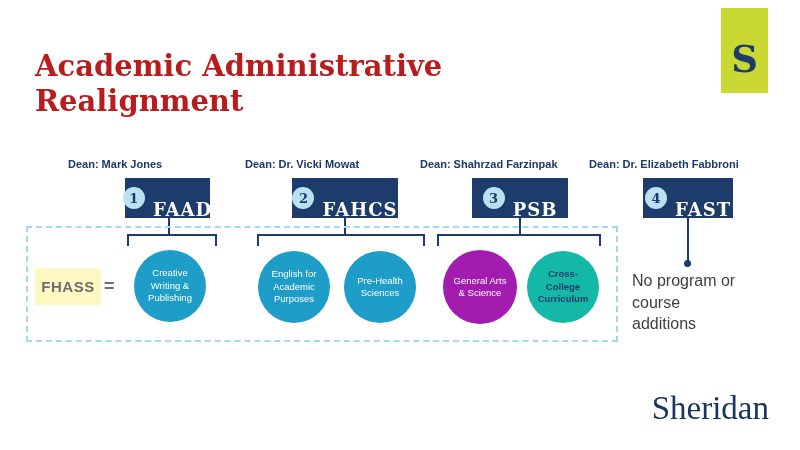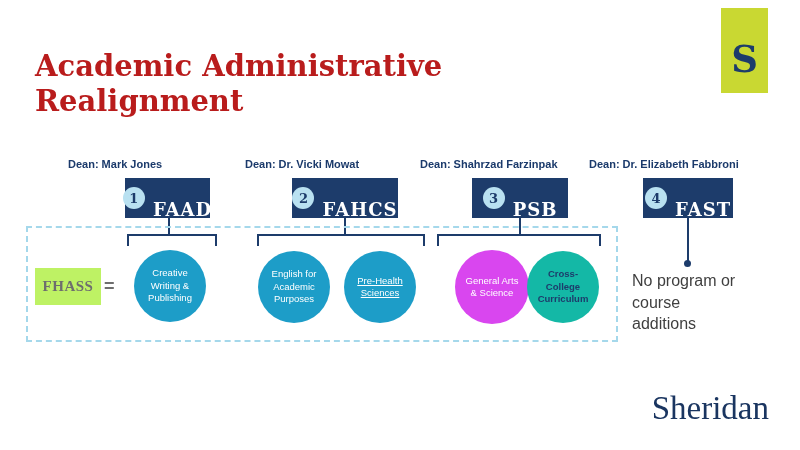--- a/index.html
+++ b/index.html
@@ -39,34 +39,34 @@
   .stem.s3{left:687px;height:45px;}
   .dot{position:absolute;left:684px;top:260px;width:7px;height:7px;border-radius:50%;background:#1d3c6b;}
   .bracket{position:absolute;top:234px;height:12px;box-sizing:border-box;
            border-top:2px solid #1d3c6b;border-left:2px solid #1d3c6b;border-right:2px solid #1d3c6b;}
   .bracket.k0{left:127px;width:90px;} .bracket.k1{left:257px;width:168px;} .bracket.k2{left:437px;width:164px;}
 
   
   .dashed{position:absolute;left:26px;top:226px;width:592px;height:116px;
           border:2px dashed #a5d8eb;box-sizing:border-box;}
 
-  .fhass{position:absolute;left:35px;top:268px;width:66px;height:37px;background:#bef264;
+  .fhass{position:absolute;left:35px;top:268px;width:66px;height:37px;background:#fef9c3;
          display:flex;align-items:center;justify-content:center;
-         font-family:Liberation Serif, serif;font-weight:bold;font-size:15px;color:#6e6e6e;letter-spacing:0.5px;}
+         font-family:Liberation Sans, sans-serif;font-weight:bold;font-size:15px;color:#6e6e6e;letter-spacing:0.5px;}
   .equals{position:absolute;left:104px;top:276px;font-size:18px;font-weight:bold;color:#6e6e6e;}
 
   
   .circle{position:absolute;width:72px;height:72px;border-radius:50%;background:#1d9dc8;
           display:flex;align-items:center;justify-content:center;text-align:center;
           font-size:9.5px;line-height:1.3;color:#ffffff;}
   .circle > span{display:block;}
   .circle.c0{left:134px;top:250px;} .circle.c0 span{width:50px;}
   .circle.c1{left:258px;top:251px;} .circle.c1 span{width:54px;}
-  .circle.c2{left:344px;top:251px;text-decoration:underline;} .circle.c2 span{width:52px;}
-  .circle.c3{left:455px;top:250px;width:74px;height:74px;background:#d946ef;} .circle.c3 span{width:58px;}
+  .circle.c2{left:344px;top:251px;} .circle.c2 span{width:52px;}
+  .circle.c3{left:443px;top:250px;width:74px;height:74px;background:#a21caf;} .circle.c3 span{width:58px;}
   .circle.c4{left:527px;top:251px;background:#14b8a6;color:#1d3c6b;font-weight:600;} .circle.c4 span{width:64px;}
 
   
   .note{position:absolute;left:632px;top:270px;width:112px;
         font-size:16px;line-height:1.35;color:#3f3f3f;}
 
   
   .wordmark{position:absolute;right:31px;top:390px;
             font-family:"Liberation Serif","DejaVu Serif",serif;
             font-size:33px;color:#1a3560;}

